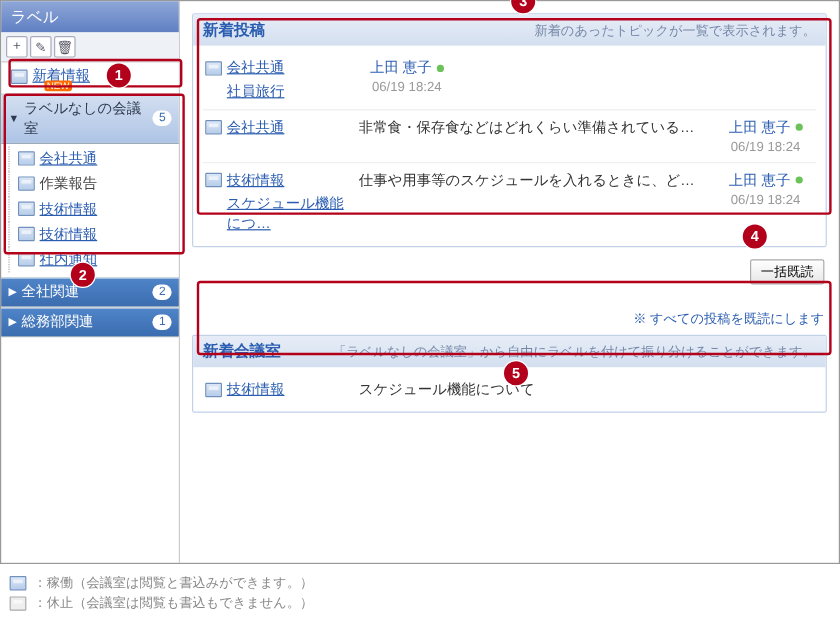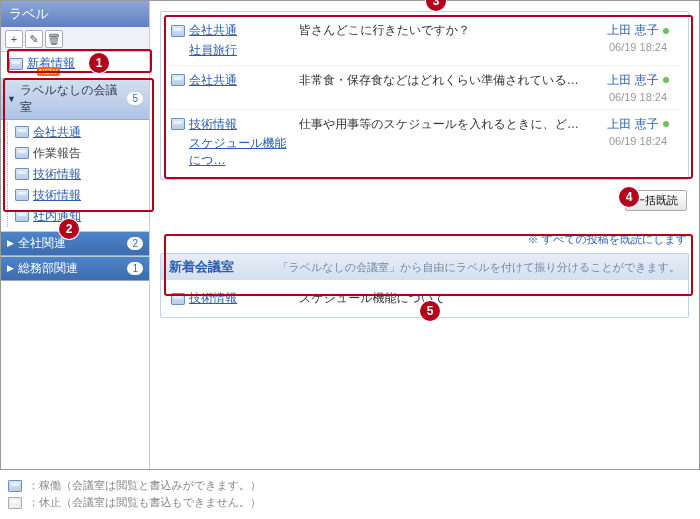--- a/index.html
+++ b/index.html
@@ -123,30 +123,33 @@
     <div class="grp-header blue">
       <span class="tri">▶</span>
       <span>総務部関連</span>
       <span class="grp-count">1</span>
     </div>
   </div>
 
   <div class="main">
 
     <div class="panel">
+      <div class="panel-head">
+        <span class="panel-title">新着投稿</span>
+        <span class="panel-hint">新着のあったトピックが一覧で表示されます。</span>
+      </div>
       <div class="panel-body">
         <div class="post-row">
           <div class="post-left">
             <span class="cat">
                 <span class="room-icon"></span>
                 <span>会社共通</span>
               </span>
             <span class="sub">社員旅行</span>
           </div>
-          <div class="post-mid">皆さんどこに行きたいですか？</div>
           <div class="post-right">
             <div><span class="post-author">上田 恵子</span><span class="dot"></span></div>
             <div class="post-time">06/19 18:24</div>
           </div>
         </div>
         <div class="post-row">
           <div class="post-left">
             <span class="cat">
                 <span class="room-icon"></span>
                 <span>会社共通</span>

